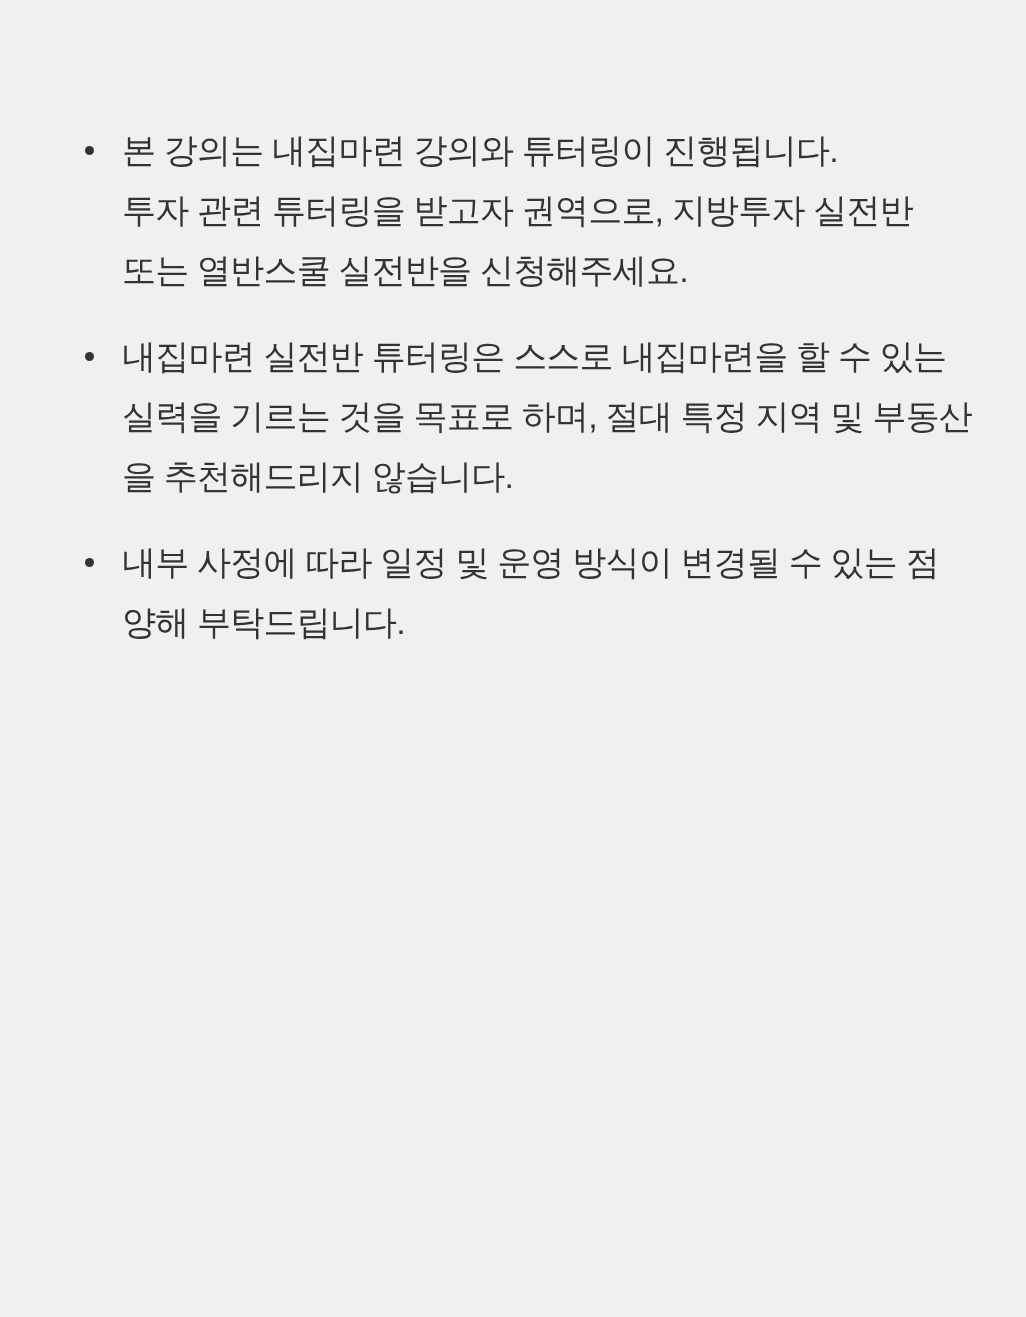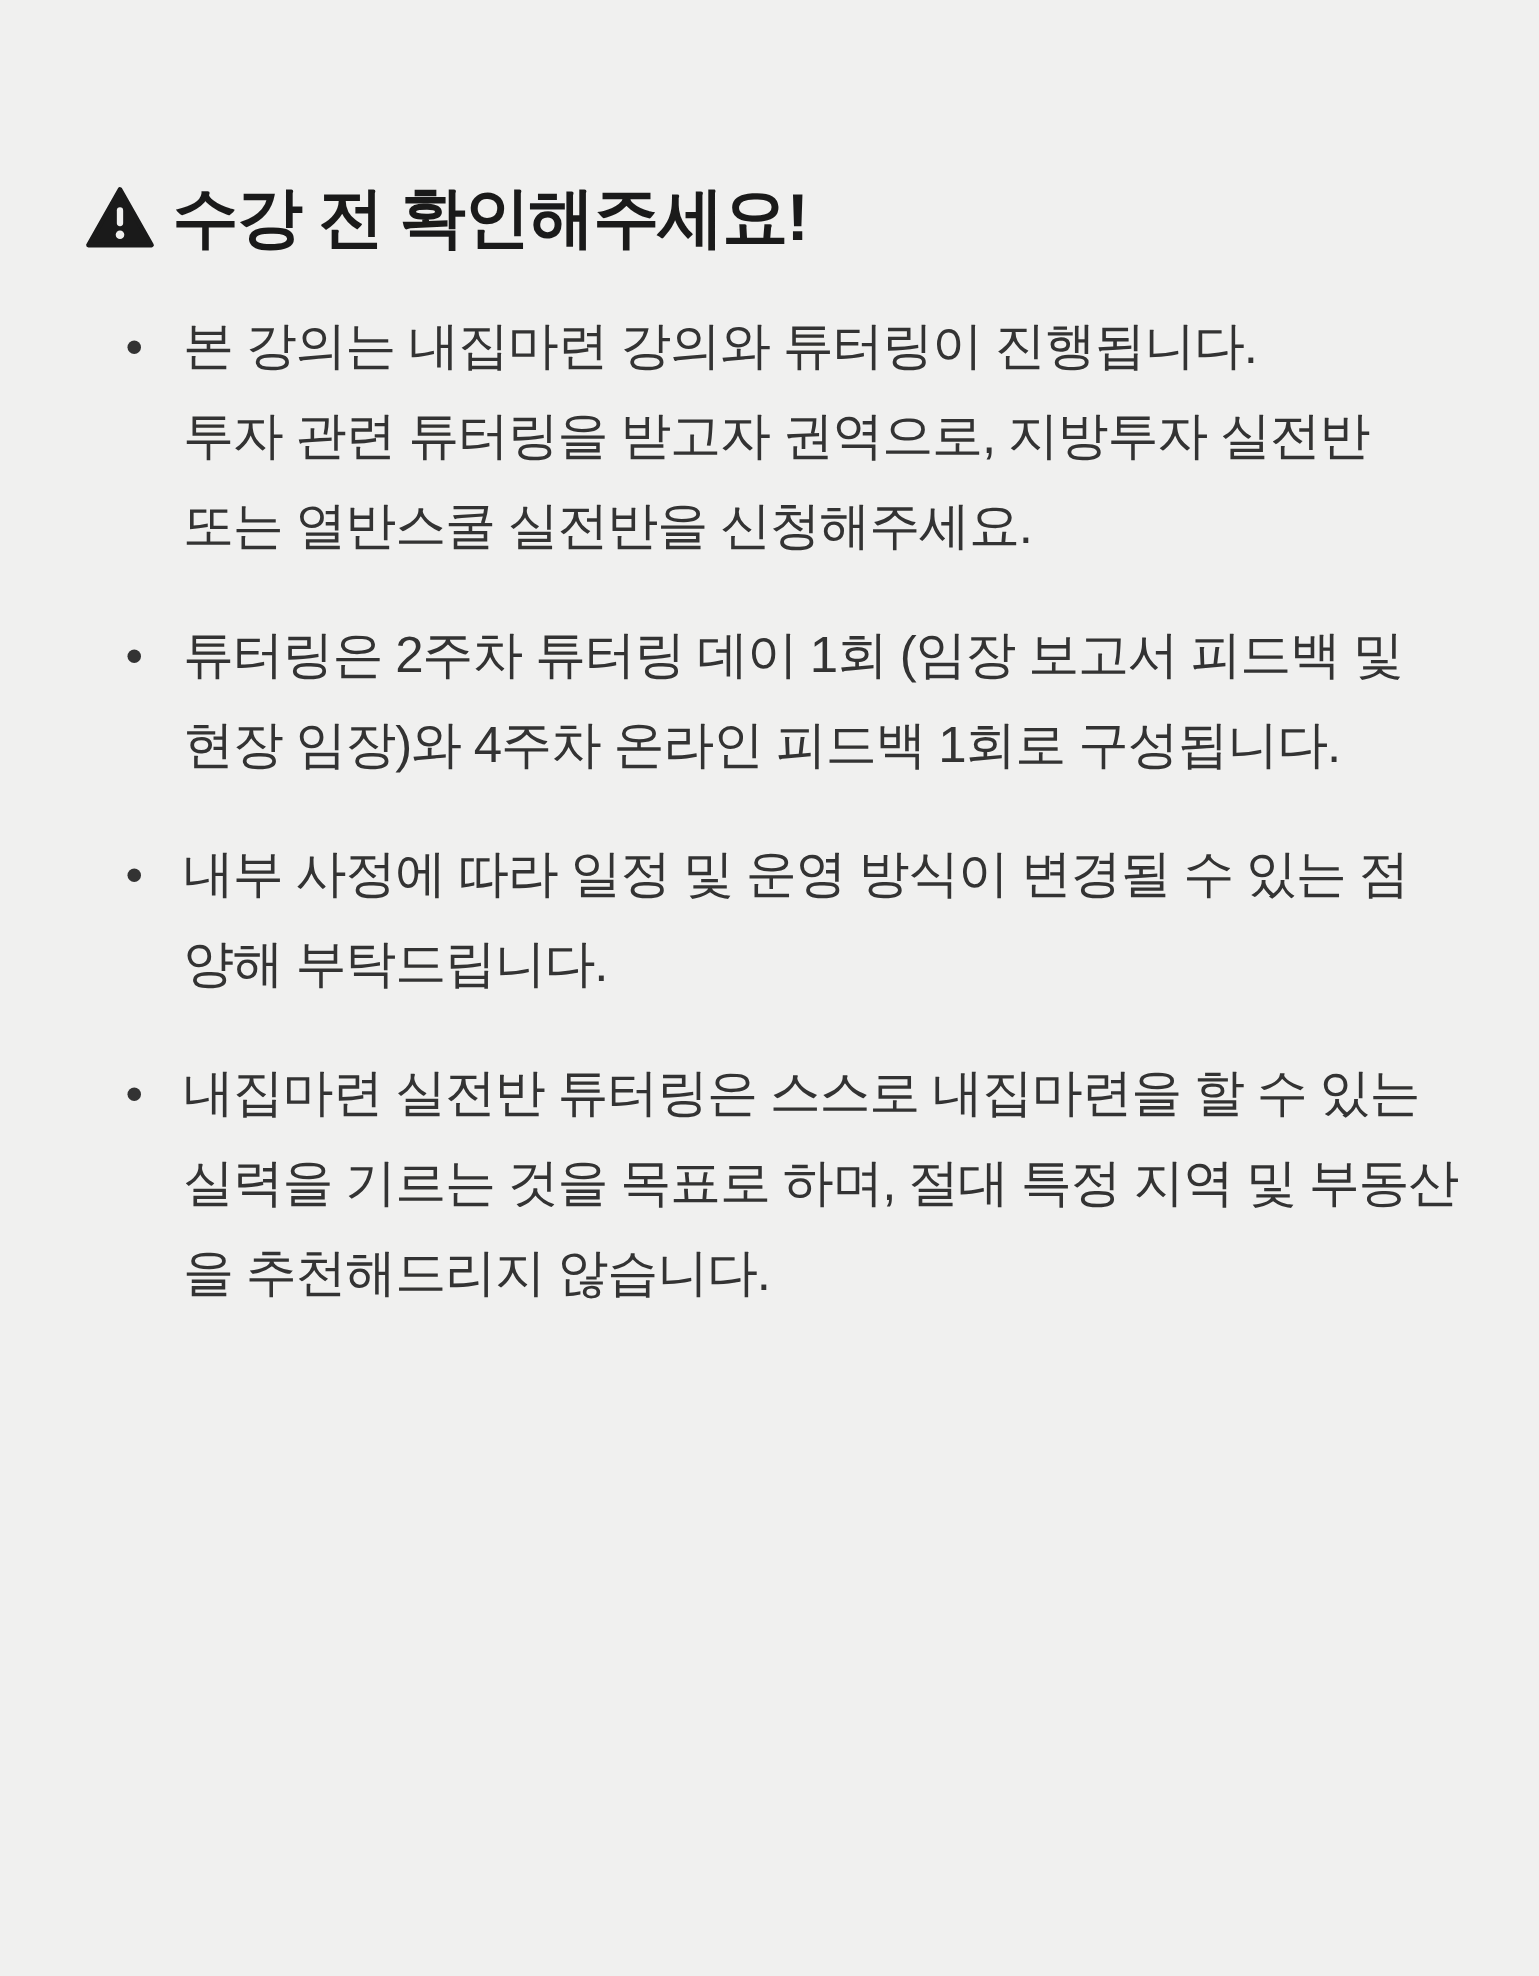--- a/index.html
+++ b/index.html
@@ -74,49 +74,34 @@
   .bullet-text {
     white-space: pre-line;
     display: block;
   }
 </style>
 </head>
 <body>
 
 <div class="notice">
 
-  <div class="title-row">
-    <span class="warning-icon-wrap">
-      <svg viewBox="0 0 24 23" aria-hidden="true">
-        <path d="M12 1.2 L23 20.6 H1 Z" fill="#1a1a1a" stroke="#1a1a1a" stroke-width="1.6" stroke-linejoin="round"></path>
-        <rect x="10.9" y="7.4" width="2.2" height="6.6" rx="1.1" fill="#f0f0ef"></rect>
-        <circle cx="12" cy="17" r="1.5" fill="#f0f0ef"></circle>
-      </svg>
-    </span>
-    <h1 class="page-title">수강 전 확인해주세요!</h1>
-  </div>
 
   <ul class="notice-list">
     <li>
       <span class="bullet-dot"></span>
       <span class="bullet-text">본 강의는 내집마련 강의와 튜터링이 진행됩니다.
 투자 관련 튜터링을 받고자 권역으로, 지방투자 실전반
 또는 열반스쿨 실전반을 신청해주세요.</span>
     </li>
     <li>
       <span class="bullet-dot"></span>
-      <span class="bullet-text">튜터링은 2주차 튜터링 데이 1회 (임장 보고서 피드백 및
-현장 임장)와 4주차 온라인 피드백 1회로 구성됩니다.</span>
+      <span class="bullet-text">내집마련 실전반 튜터링은 스스로 내집마련을 할 수 있는
+실력을 기르는 것을 목표로 하며, 절대 특정 지역 및 부동산
+을 추천해드리지 않습니다.</span>
     </li>
     <li>
       <span class="bullet-dot"></span>
       <span class="bullet-text">내부 사정에 따라 일정 및 운영 방식이 변경될 수 있는 점
 양해 부탁드립니다.</span>
     </li>
-    <li>
-      <span class="bullet-dot"></span>
-      <span class="bullet-text">내집마련 실전반 튜터링은 스스로 내집마련을 할 수 있는
-실력을 기르는 것을 목표로 하며, 절대 특정 지역 및 부동산
-을 추천해드리지 않습니다.</span>
-    </li>
   </ul>
 
 </div>
 
 </body></html>

